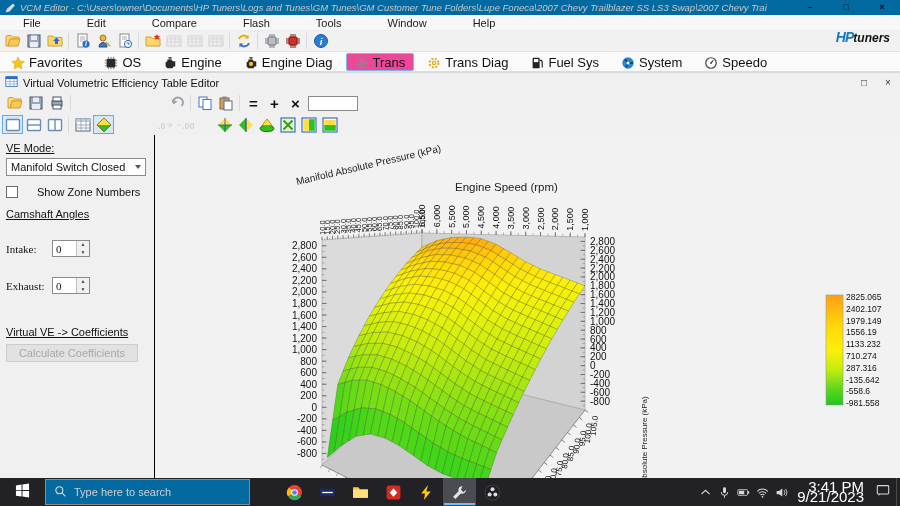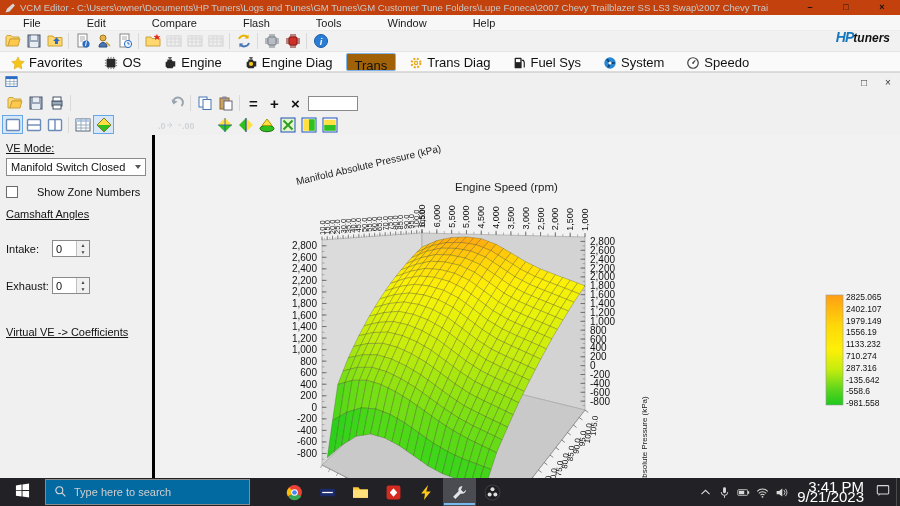--- a/index.html
+++ b/index.html
@@ -1,20 +1,20 @@
 <!DOCTYPE html>
 <html><head>
 <meta charset="utf-8">
 <style>
   * { margin:0; padding:0; box-sizing:border-box; }
   html,body { width:900px; height:506px; overflow:hidden; }
   body { font-family:"Liberation Sans", sans-serif; background:#f0f0f0; position:relative; }
 
   
-  .titlebar { height:15px; background:#c2410c; display:flex; align-items:center; color:#c9c9c9; font-size:9.5px; padding-left:4px; }
+  .titlebar { height:15px; background:#0369a1; display:flex; align-items:center; color:#c9c9c9; font-size:9.5px; padding-left:4px;font-style:italic; }
   .titlebar .ticon { width:12px; height:12px; margin-right:4px; flex:0 0 auto; }
   .titlebar .ttl { white-space:nowrap; overflow:hidden; flex:1; }
   .winctl { display:flex; margin-left:auto; }
   .winctl .icnbtn { width:36px; height:15px; display:flex; align-items:center; justify-content:center; color:#cfcfcf; }
   .winctl .tglyph { font-size:9px; }
 
   
   .menubar { height:16px; background:#f7f7f7; display:flex; align-items:center; font-size:11px; color:#1a1a1a; border-bottom:1px solid #ececec; }
   .menubar span { padding:0 23px; }
 
@@ -24,45 +24,45 @@
   .icnbtn svg { width:16px; height:16px; }
   .icnbtn.dis { opacity:.45; }
   .icnbtn.sel { background:#d6e7f8; border:1px solid #66a7e8; }
   .vsep { width:1px; height:16px; background:#d9d9d9; margin:0 3px; flex:0 0 auto; }
   .tglyph { font-size:15px; font-weight:bold; color:#111; line-height:1; }
 
   .maintb { height:21px; background:#f1f1f1; border-bottom:1px solid #e4e4e4; padding-left:2px; }
   .ribbon { height:20px; background:#fafafa; border-bottom:1px solid #dcdcdc; padding-left:2px; display:flex; align-items:center; }
   .ribbon-btn { display:flex; align-items:flex-end; gap:4px; height:18px; padding:0 8px; margin-right:4px; font-size:13px; color:#111; border:1px solid transparent; border-radius:2px; }
   .ribbon-btn svg { width:14px; height:14px; }
-  .ribbon-btn.sel { border-color:#7eb4ea; background:#a16207;flex-direction:column; }
+  .ribbon-btn.sel { border-color:#7eb4ea; background:#ec4899; }
 
   .brand { position:absolute; right:10px; top:29px; display:flex; align-items:baseline; font-style:italic; }
   .brand .hp { color:#1878be; font-weight:bold; font-size:14px; letter-spacing:-1px; }
   .brand .tn { color:#111; font-weight:bold; font-size:12px; }
 
   
   .editor { position:absolute; top:72px; left:0; right:0; bottom:28px; background:#f0f0f0; border-top:1px solid #d8d8d8; }
   .ed-title { height:19px; display:flex; align-items:center; font-size:11px; color:#111; padding-left:5px; gap:5px; }
   .ed-title svg { width:13px; height:13px; }
   .ed-title .ewc { margin-left:auto; display:flex; }
   .ed-title .ewc .icnbtn { width:24px; height:16px; }
   .ed-title .ewc .tglyph { font-size:10px; font-weight:normal; color:#333; }
   .ed-tb1 { height:22px; padding-left:4px; background:#f0f0f0; }
   .ed-tb2 { height:21px; padding-left:2px; background:#f0f0f0; }
   .pasteval { width:50px; height:15px; border:1px solid #8a8a8a; background:#fff; font-size:10px; margin-left:2px; }
 
   .ed-main { position:absolute; top:62px; left:0; right:0; bottom:0; display:flex; }
-  .panel { width:155px; border-right:3px solid #000000; padding:4px 6px; font-size:11px; color:#111; flex:0 0 auto; }
+  .panel { width:155px; border-right:1px solid #000000; padding:4px 6px; font-size:11px; color:#111; flex:0 0 auto; }
   .lbl-u { text-decoration:underline; margin:3px 0 4px; }
   .dd { height:18px; width:140px; border:1px solid #8a8a8a; background:#fff; display:flex; align-items:center; justify-content:space-between; padding:0 4px; font-size:11px; }
   .dd .arr { width:0; height:0; border-left:3.5px solid transparent; border-right:3.5px solid transparent; border-top:4px solid #555; }
   .chk-row { margin:10px 0 4px; display:flex; align-items:center; gap:19px; }
   .chk { width:12px; height:12px; background:#fff; border:1px solid #6a6a6a; flex:0 0 auto; }
-  .spin-row { display:flex; align-items:center; margin-top:20px; }
+  .spin-row { display:flex; align-items:center; margin-top:20px;font-family:Liberation Serif, serif; }
   .spin-row .sl { width:46px; }
   .spin { width:38px; height:17px; border:1px solid #8a8a8a; background:#fff; display:flex; }
   .spin .val { flex:1; display:flex; align-items:center; padding-left:3px; font-size:11px; }
   .spin .arrs { width:13px; display:flex; flex-direction:column; border-left:1px solid #c0c0c0; }
   .spin .arrs span { flex:1; display:flex; align-items:center; justify-content:center; font-size:5px; color:#444; background:#f0f0f0; }
   .coef { margin-top:32px; }
   .btn-dis { margin-top:6px; width:132px; height:18px; background:#e2e2e2; border:1px solid #cccccc; color:#a8a8a8; font-size:11px; display:flex; align-items:center; justify-content:center; }
 
   .chartwrap { flex:1; position:relative; background:#f2f2f2; overflow:hidden; }
   .chartwrap svg.main { position:absolute; left:0; top:0; }
@@ -293,20 +293,21 @@
     <span class="tn">tuners</span>
 </div>
 
 <div class="editor">
   <div class="ed-title">
     <span><svg viewBox="0 0 16 16">
           <rect x="1" y="2" width="14" height="12" fill="#fff" stroke="#2b6cc4"></rect>
           <rect x="1" y="2" width="14" height="3" fill="#2b6cc4"></rect>
           <path stroke="#99aabb" d="M1 8h14M1 11h14M6 5v9M11 5v9"></path>
         </svg></span>
+    <span>Virtual Volumetric Efficiency Table Editor</span>
     <span class="ewc">
         <span class="icnbtn">
           <span class="tglyph">□</span>
         </span>
         <span class="icnbtn">
           <span class="tglyph">×</span>
         </span>
       </span>
   </div>
   <div class="tbrow ed-tb1">
@@ -481,20 +482,21 @@
         <span class="sl">Exhaust:</span>
         <span class="spin">
           <span class="val">0</span>
           <span class="arrs">
               <span>▲</span>
               <span>▼</span>
             </span>
         </span>
       </div>
       <div class="lbl-u coef">Virtual VE -&gt; Coefficients</div>
+      <div class="btn-dis">Calculate Coefficients</div>
     </div>
     <div class="chartwrap">
       <svg class="main" id="chart-svg" width="745" height="344" viewBox="0 0 745 344">
           <polygon points="167,105 267,98 267,235 167,330" fill="#dbdbdb" stroke="#a8a8a8" stroke-width="0.7"></polygon>
           <polygon points="267,98 430,102 430,275 267,235" fill="#d3d3d3" stroke="#a8a8a8" stroke-width="0.7"></polygon>
           <polygon points="167,330 267,235 430,275 325,410" fill="#c9c9c9" stroke="#a8a8a8" stroke-width="0.7"></polygon>
           <path d="M167,330 L325,410 M430,275 L325,410" fill="none" stroke="#909090" stroke-width="0.8"></path>
           <line x1="167" y1="110.76923076923077" x2="171.5" y2="110.76923076923077" stroke="#555" stroke-width="0.8"></line>
           <text x="162" y="114.26923076923077" font-size="10" text-anchor="end" fill="#111">2,800</text>
           <line x1="430" y1="106.43589743589743" x2="425.5" y2="106.43589743589743" stroke="#555" stroke-width="0.8"></line>

